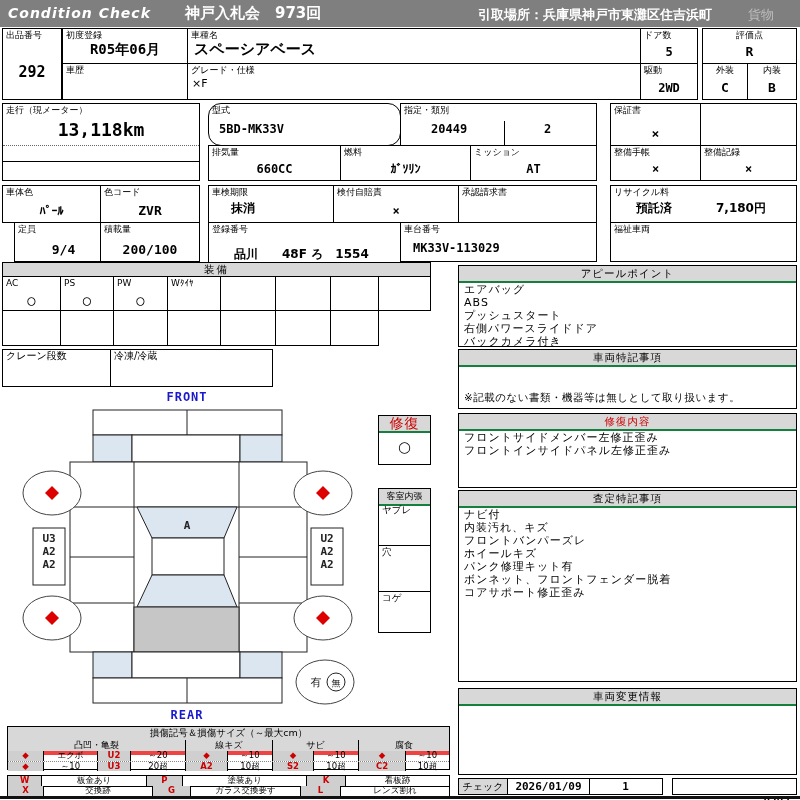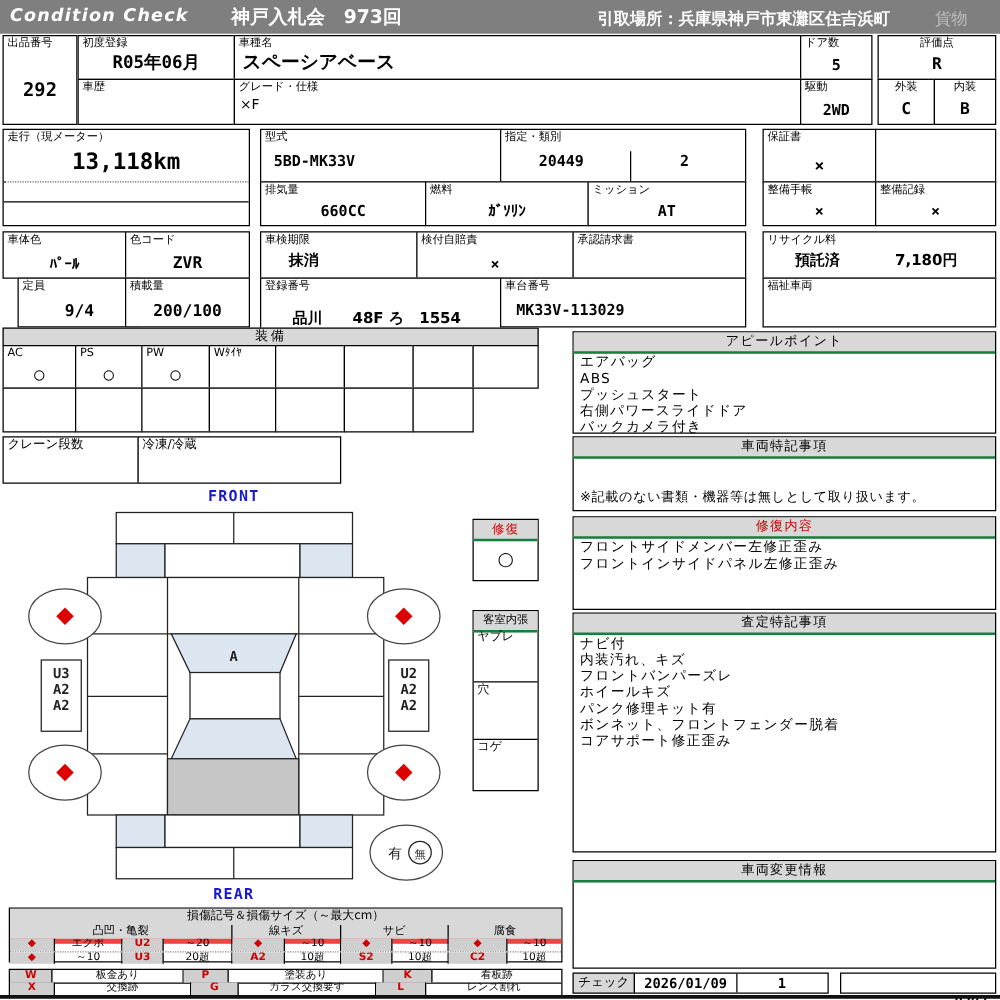--- a/index.html
+++ b/index.html
@@ -76,21 +76,21 @@
     <span class="vl">B</span>
   </div>
 
   <div class="b" style="left:2px;top:103px;width:198px;height:78px;">
     <span class="lb">走行（現メーター）</span>
     <span class="nb" style="left:0;right:0;top:15px;text-align:center;font-weight:bold;font-size:18px;font-family:'DejaVu Sans Mono',monospace;">13,118km</span>
     <div class="nb" style="left:0;right:0;top:41px;border-top:1px dotted #666;"></div>
     <div class="nb" style="left:0;right:0;top:57px;border-top:1px solid #000;"></div>
   </div>
 
-  <div class="b" style="left:208px;top:103px;width:193px;height:43px;">
+  <div class="b" style="left:208px;top:103px;width:193px;height:43px;border-radius:13px;">
     <span class="lb">型式</span>
     <span class="nb" style="left:10px;top:18px;font-weight:bold;font-size:12px;font-family:'DejaVu Sans Mono',monospace;">5BD-MK33V</span>
   </div>
   <div class="b" style="left:400px;top:103px;width:197px;height:43px;">
     <span class="lb">指定・類別</span>
     <div class="nb" style="left:103px;top:17px;bottom:0;border-left:1px solid #000;"></div>
     <span class="nb" style="left:30px;top:18px;font-weight:bold;font-size:12px;font-family:'DejaVu Sans Mono',monospace;">20449</span>
     <span class="nb" style="left:143px;top:18px;font-weight:bold;font-size:12px;font-family:'DejaVu Sans Mono',monospace;">2</span>
   </div>
   <div class="b" style="left:610px;top:103px;width:91px;height:43px;">
@@ -250,21 +250,21 @@
     <line x1="187" y1="290" x2="187" y2="315" stroke="#222"></line>
     <text x="187" y="331" text-anchor="middle" font-size="12" font-weight="bold" fill="#1a1acd" letter-spacing="1">REAR</text>
 
     <ellipse cx="325" cy="294" rx="29" ry="22" fill="#fff" stroke="#444"></ellipse>
     <text x="316" y="298" text-anchor="middle" font-size="11" fill="#222">有</text>
     <circle cx="336" cy="294" r="9" fill="none" stroke="#222"></circle>
     <text x="336" y="298" text-anchor="middle" font-size="9" fill="#222">無</text>
   </svg>
 
   <div class="b" style="left:378px;top:415px;width:53px;height:50px;">
-    <div class="secthead red" style="font-size:10px;">修復</div>
+    <div class="secthead red" style="font-size:14px;">修復</div>
     <span class="nb" style="left:0;right:0;top:22px;text-align:center;font-size:15px;">○</span>
   </div>
 
   <div class="b" style="left:378px;top:488px;width:53px;height:145px;">
     <div class="secthead" style="font-size:9px;letter-spacing:0;">客室内張</div>
     <div class="nb" style="left:0;right:0;top:15px;height:42px;border-bottom:1px solid #000;">
       <span class="lb" style="font-size:9.5px;">ヤブレ</span>
     </div>
     <div class="nb" style="left:0;right:0;top:57px;height:46px;border-bottom:1px solid #000;">
       <span class="lb" style="font-size:9.5px;">穴</span>

